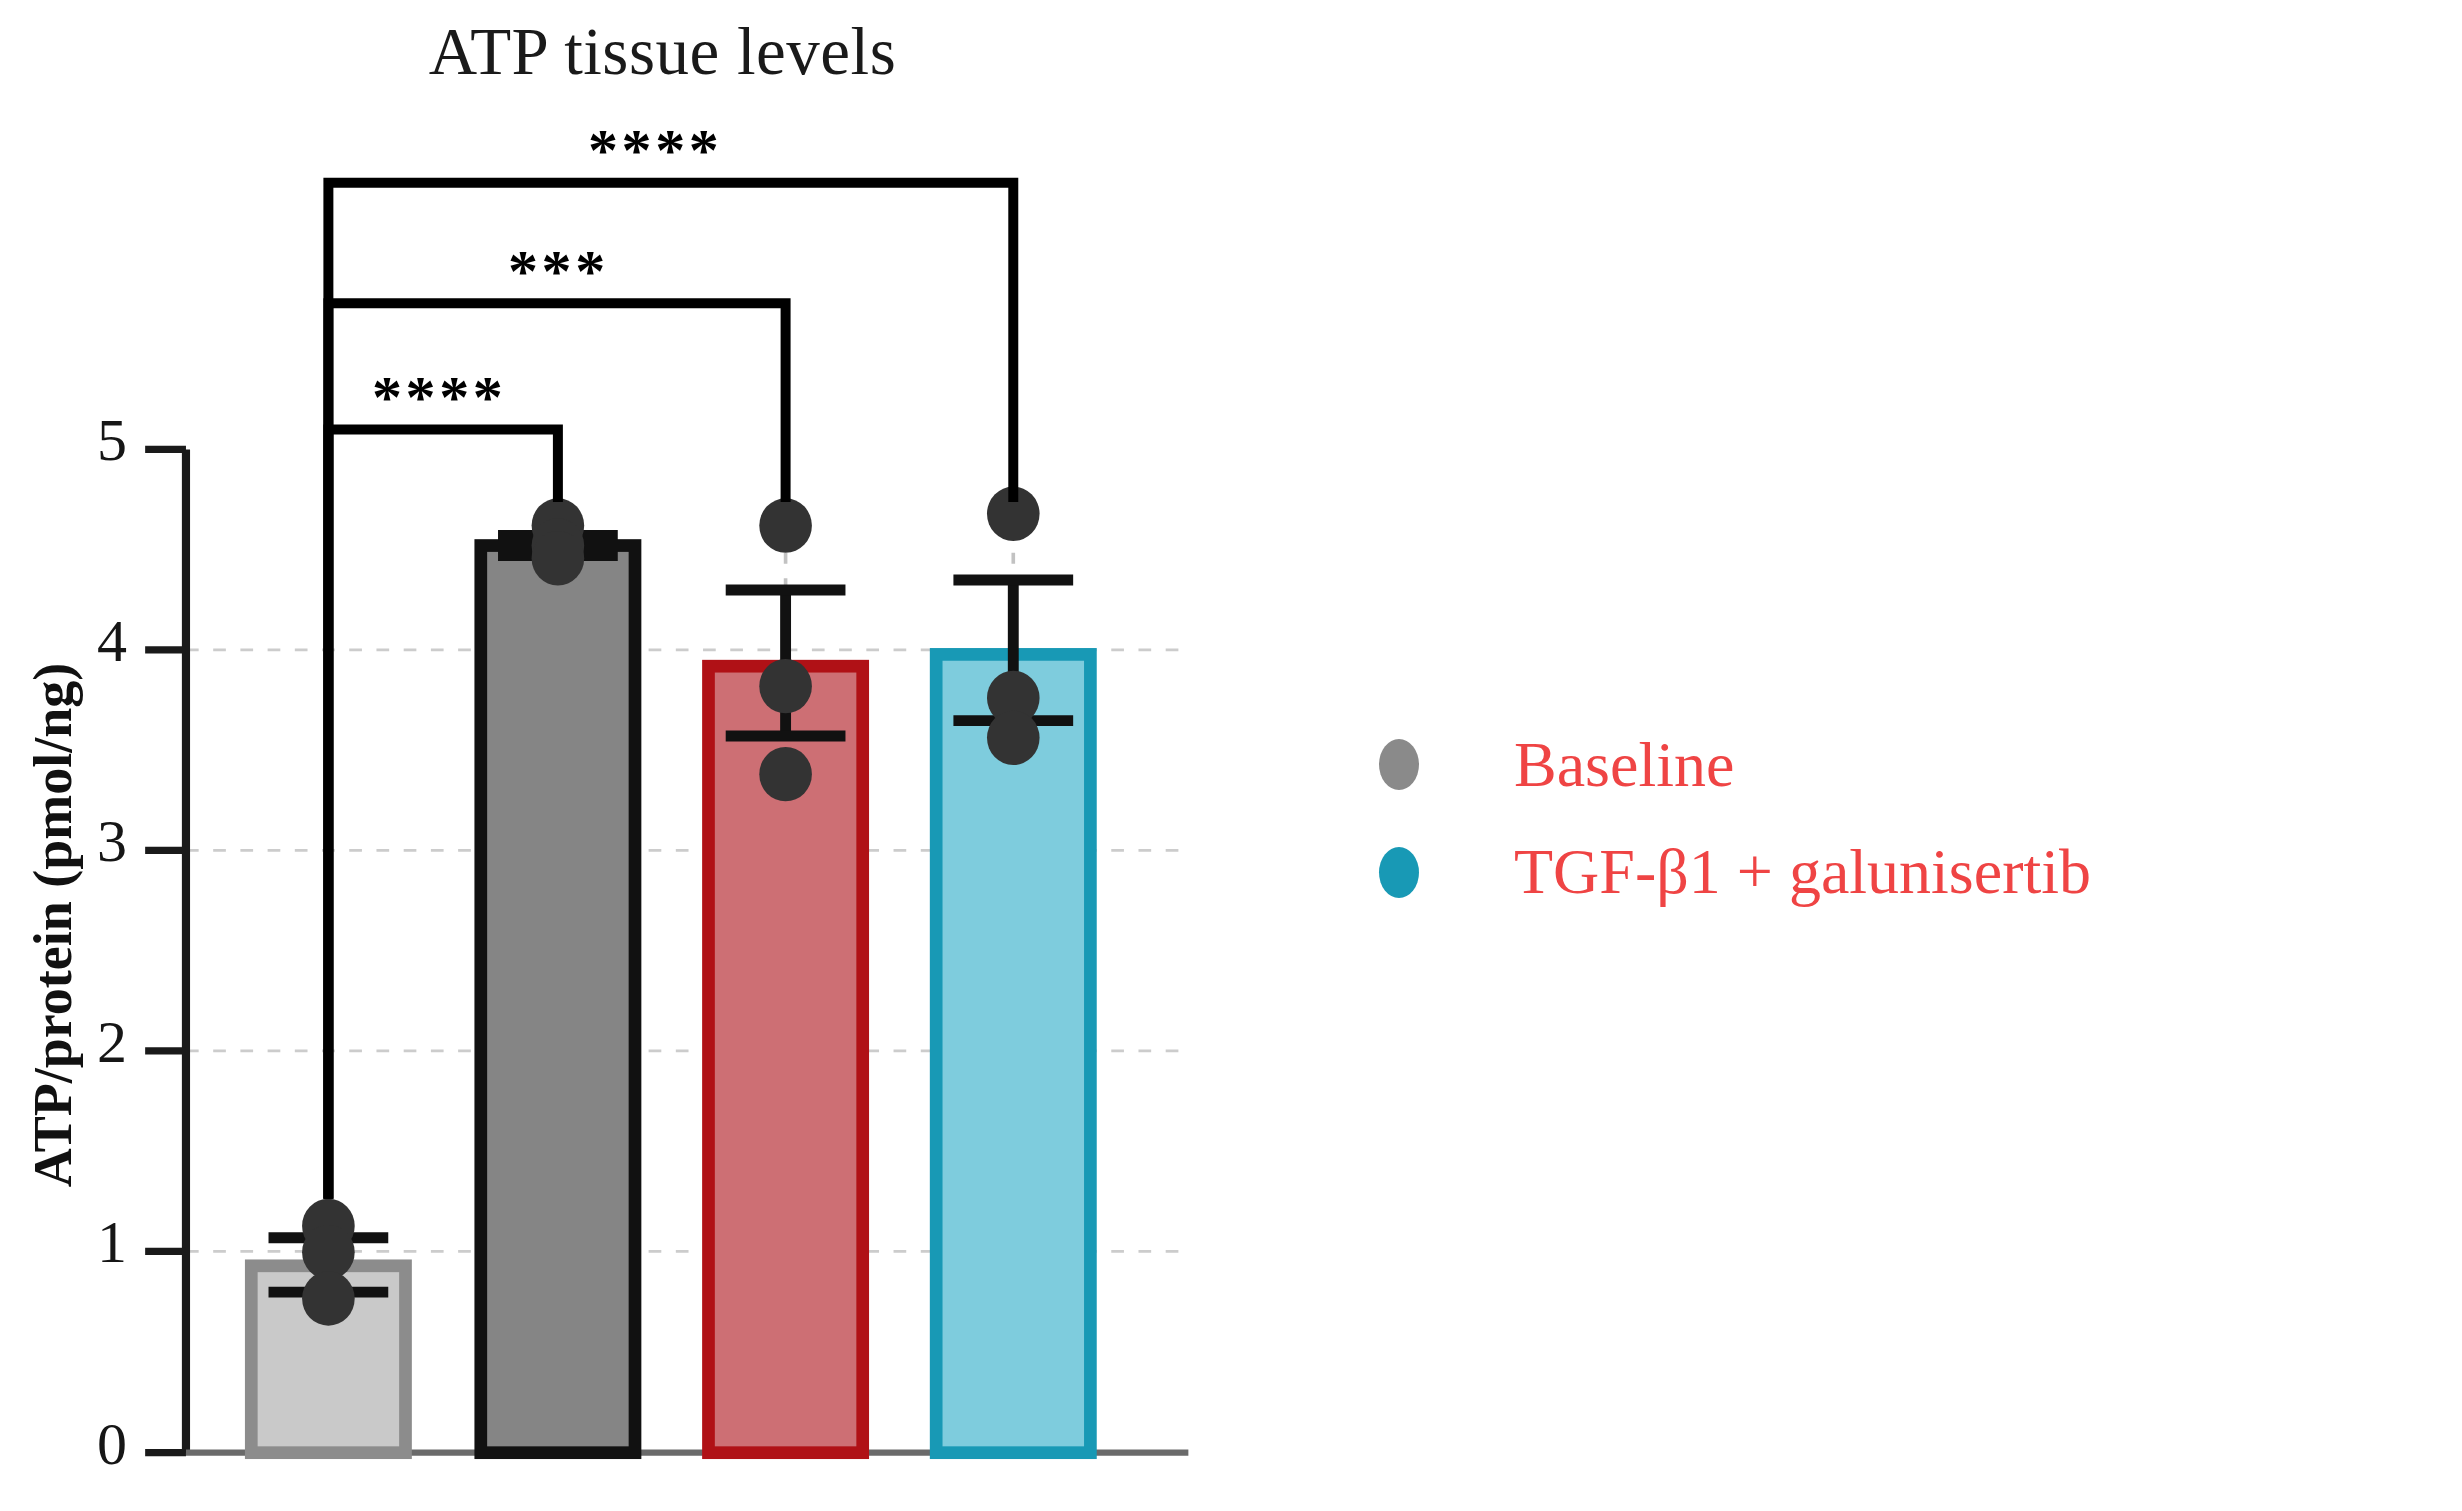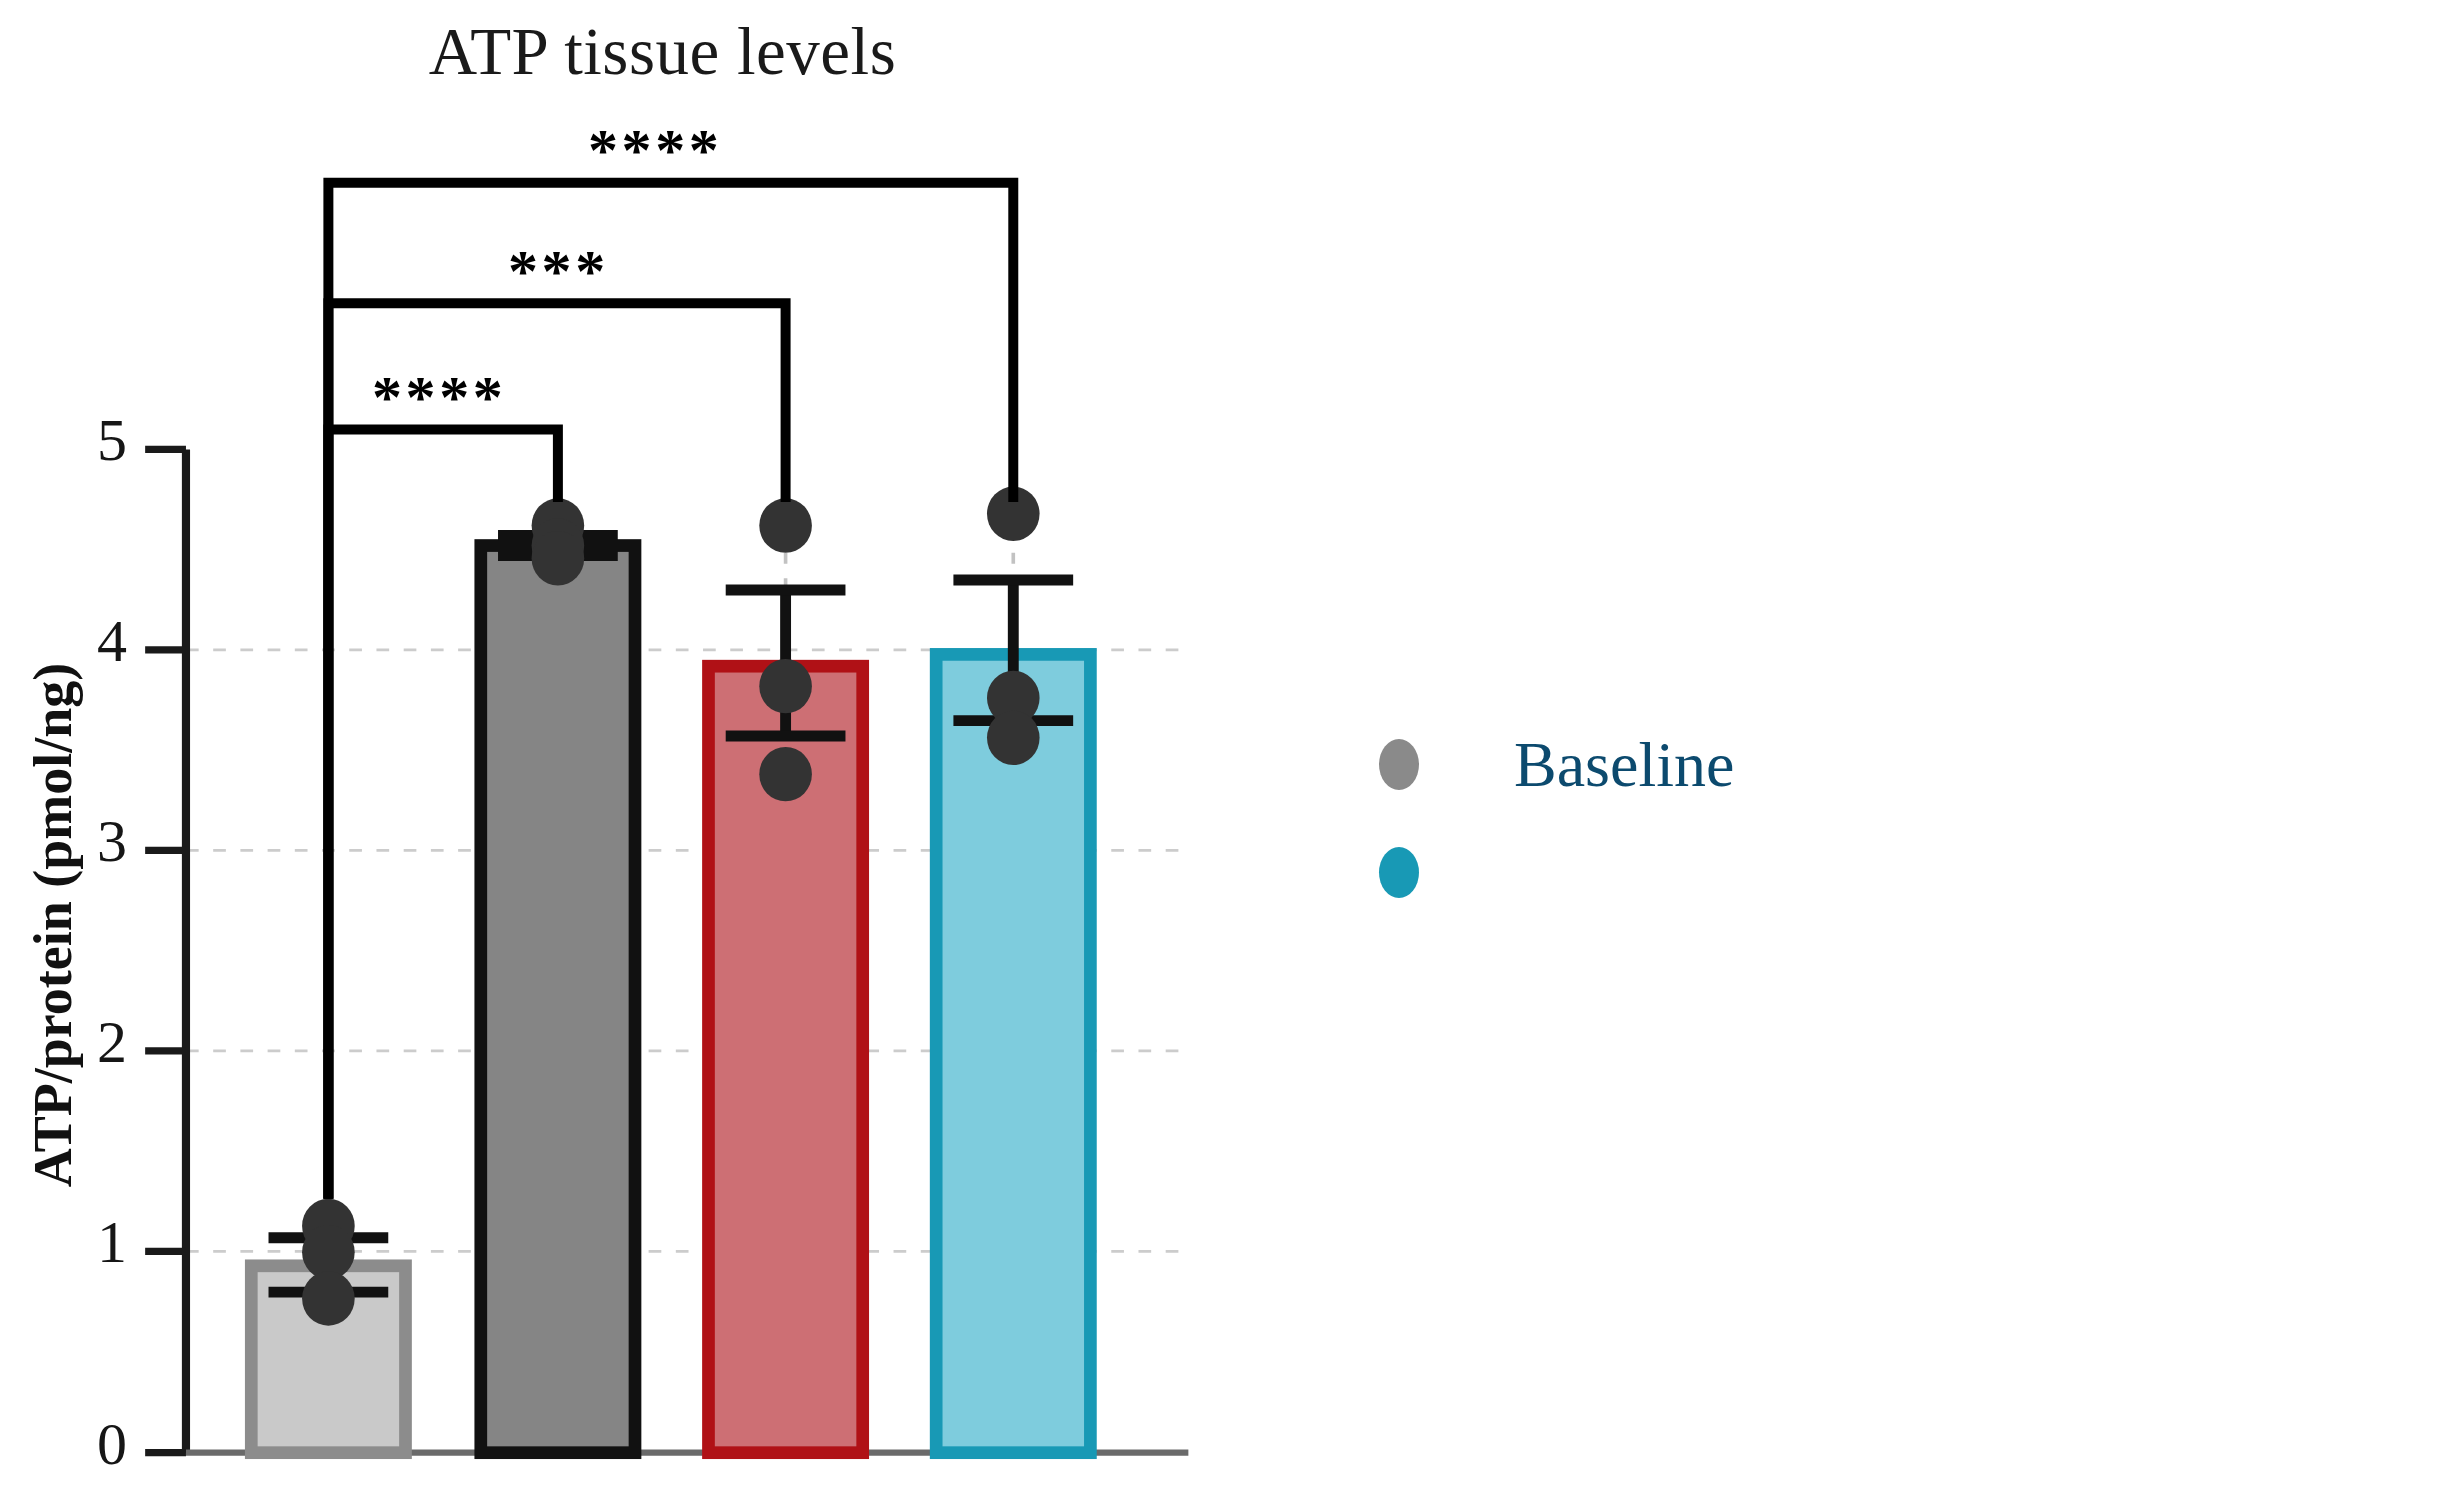--- a/index.html
+++ b/index.html
@@ -83,21 +83,21 @@
   }
   .legend-dot {
     width: 40px;
     height: 51px;
     border-radius: 50%;
     flex: 0 0 auto;
   }
   .legend-text {
     margin-left: 95px;
     font-size: 64px;
-    color: #0c4a6e;
+    color: #ef4444;
     white-space: nowrap;
     line-height: 1;
   }
 </style>
 </head>
 <body>
 
 <div id="figure">
 
   <svg class="chart-svg" viewBox="0 0 2714 1666">
@@ -205,18 +205,19 @@
 
     <div class="legend-row">
       <span class="legend-dot" style="background:#8a8a8a;"></span>
       <span class="legend-text">Baseline</span>
     </div>
 
 
 
     <div class="legend-row">
       <span class="legend-dot" style="background:#1899b5;"></span>
+      <span class="legend-text">TGF-β1 + galunisertib</span>
     </div>
 
   </div>
 
 </div>
 
 
 </body></html>

